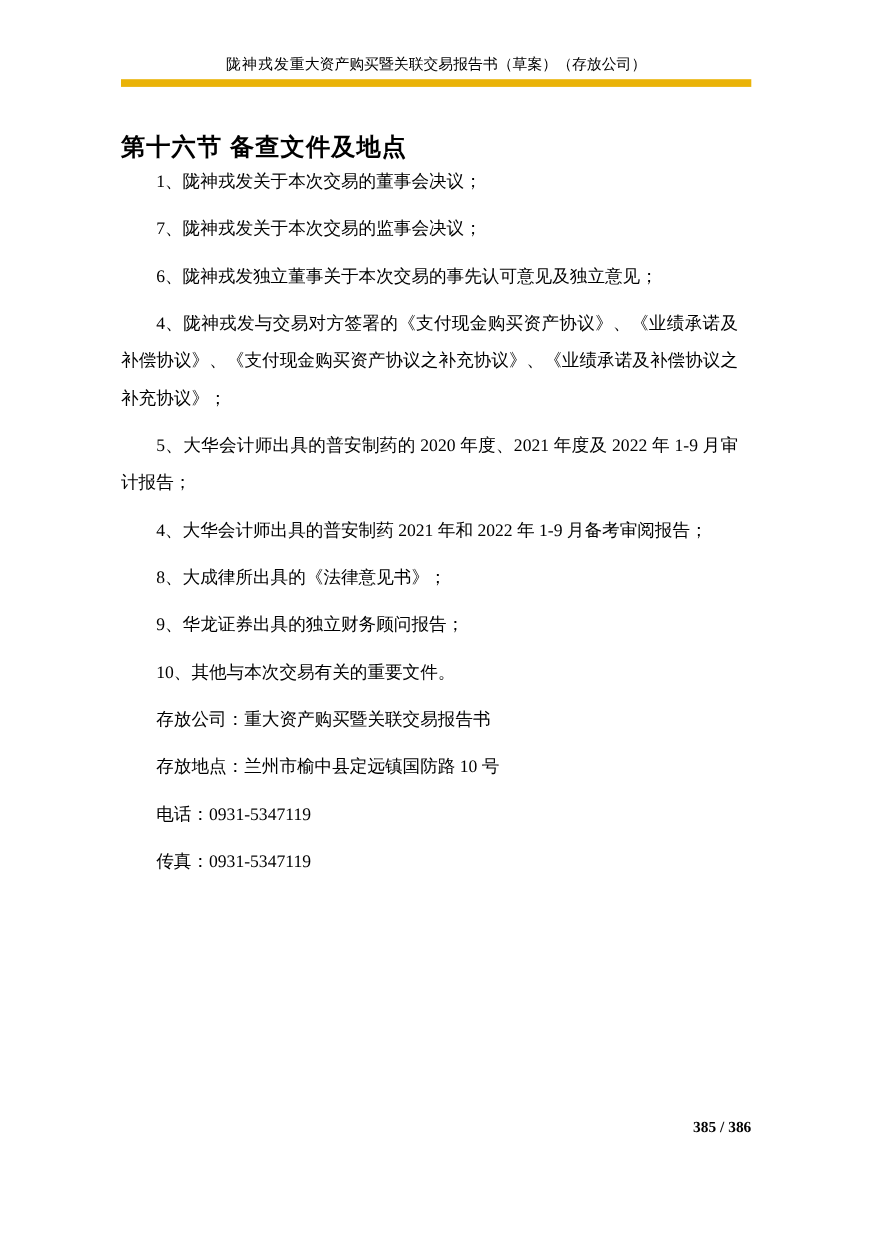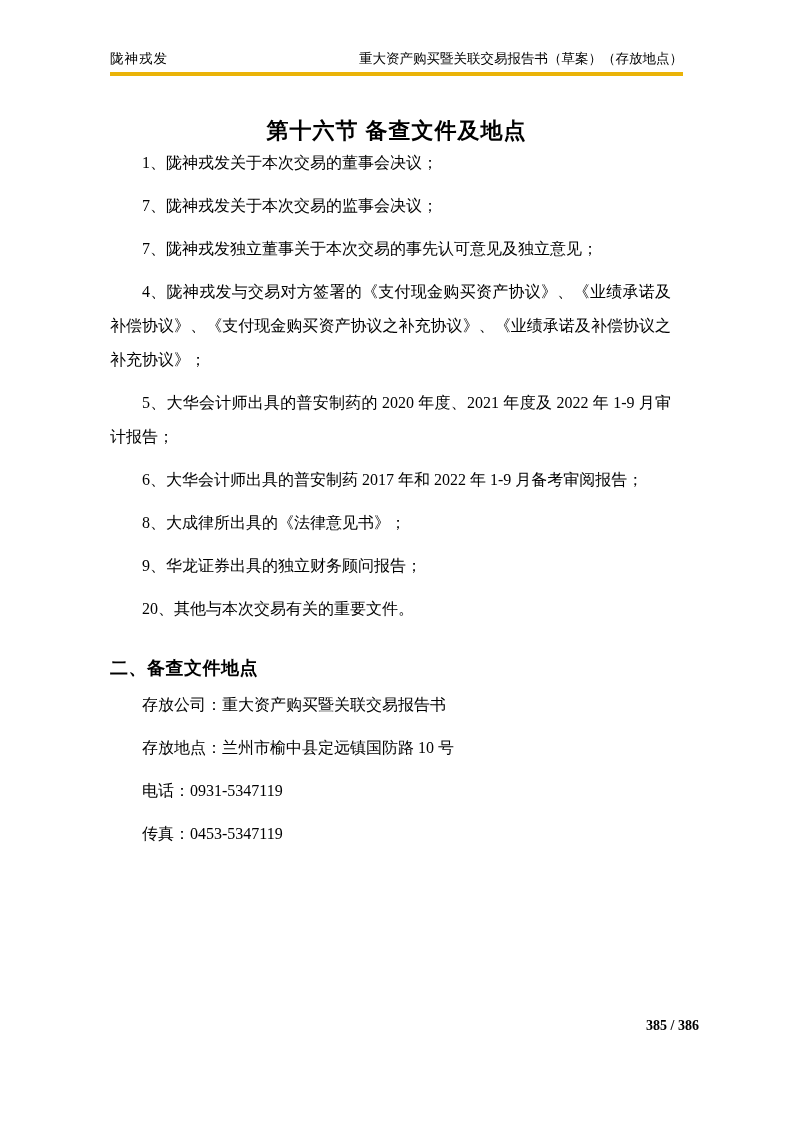--- a/index.html
+++ b/index.html
@@ -18,37 +18,37 @@
   .page {
     position: relative;
     width: 573px;
     height: 100%;
     margin: 0 auto;
     padding-top: 50px;
     box-sizing: border-box;
   }
   .doc-header {
     display: flex;
-    justify-content: space-between;
+    justify-content: center;
     align-items: flex-end;
     font-size: 13.5px;
     padding-bottom: 4px;
-    border-bottom: 4px solid #eab308;
+    border-bottom: 7px solid #eab308;
   }
   .doc-header .hdr-left {
     letter-spacing: 1px;
   }
   .doc-header .hdr-right {
     font-size: 13.5px;
   }
   h1.doc-title {
     font-family: "Liberation Sans", "DejaVu Sans", sans-serif;
     font-size: 22px;
     font-weight: bold;
-    text-align: center;
+    text-align: left;
     margin: 40px 0 0 0;
     letter-spacing: 1px;
   }
   h2.sec-heading {
     font-family: "Liberation Sans", "DejaVu Sans", sans-serif;
     font-size: 18px;
     font-weight: bold;
     margin: 26px 0 8px 0;
     letter-spacing: 0.5px;
   }
@@ -57,52 +57,51 @@
   }
   p.body-par {
     font-size: 16px;
     line-height: 34px;
     text-indent: 2em;
     text-align: justify;
     margin: 0 12px 9px 0;
   }
   .doc-footer {
     position: absolute;
-    right: 94px;
+    right: 110px;
     bottom: 88px;
     font-size: 14px;
     font-weight: bold;
     text-align: center;
   }
 </style>
 </head>
 <body>
 
 <div class="page">
 
   <div class="doc-header">
     <span class="hdr-left">陇神戎发</span>
-    <span class="hdr-right">重大资产购买暨关联交易报告书（草案）（存放地点）</span>
+    <span class="hdr-right">重大资产购买暨关联交易报告书（草案）（存放公司）</span>
   </div>
 
   <h1 class="doc-title">第十六节 备查文件及地点</h1>
 
 
   <p class="body-par">1、陇神戎发关于本次交易的董事会决议；</p>
   <p class="body-par">7、陇神戎发关于本次交易的监事会决议；</p>
-  <p class="body-par">7、陇神戎发独立董事关于本次交易的事先认可意见及独立意见；</p>
+  <p class="body-par">6、陇神戎发独立董事关于本次交易的事先认可意见及独立意见；</p>
   <p class="body-par">4、陇神戎发与交易对方签署的《支付现金购买资产协议》、《业绩承诺及补偿协议》、《支付现金购买资产协议之补充协议》、《业绩承诺及补偿协议之补充协议》；</p>
   <p class="body-par">5、大华会计师出具的普安制药的 2020 年度、2021 年度及 2022 年 1-9 月审计报告；</p>
-  <p class="body-par">6、大华会计师出具的普安制药 2017 年和 2022 年 1-9 月备考审阅报告；</p>
+  <p class="body-par">4、大华会计师出具的普安制药 2021 年和 2022 年 1-9 月备考审阅报告；</p>
   <p class="body-par">8、大成律所出具的《法律意见书》；</p>
   <p class="body-par">9、华龙证券出具的独立财务顾问报告；</p>
-  <p class="body-par">20、其他与本次交易有关的重要文件。</p>
+  <p class="body-par">10、其他与本次交易有关的重要文件。</p>
 
-  <h2 class="sec-heading sec-heading-2">二、备查文件地点</h2>
 
   <p class="body-par">存放公司：重大资产购买暨关联交易报告书</p>
   <p class="body-par">存放地点：兰州市榆中县定远镇国防路 10 号</p>
   <p class="body-par">电话：0931-5347119</p>
-  <p class="body-par">传真：0453-5347119</p>
+  <p class="body-par">传真：0931-5347119</p>
 
 </div>
 
 <div class="doc-footer">385 / 386</div>
 
 </body></html>

